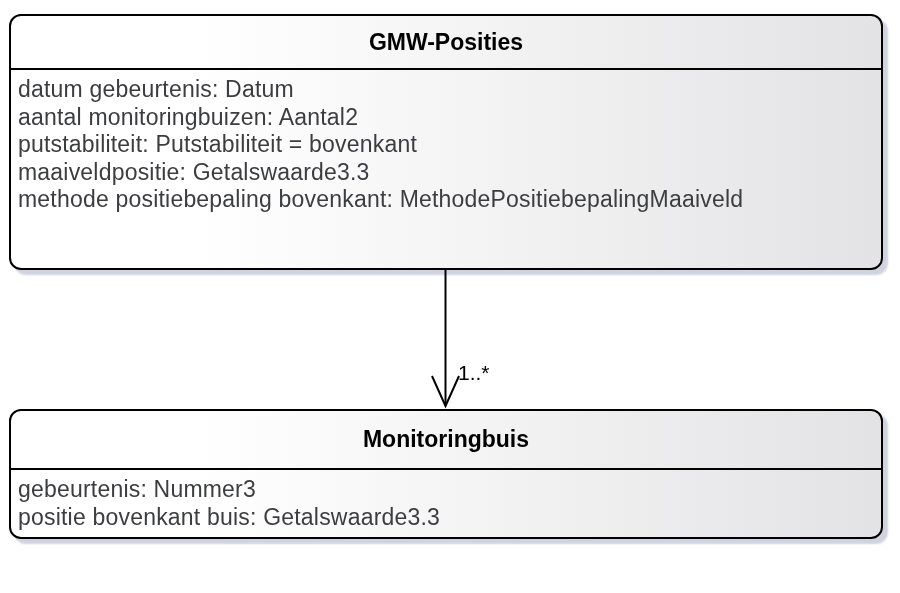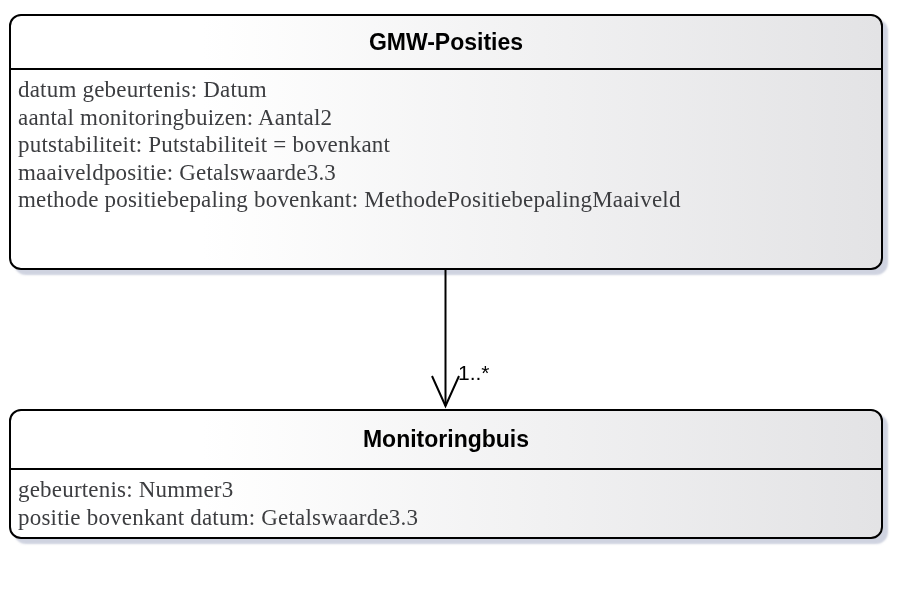--- a/index.html
+++ b/index.html
@@ -34,21 +34,20 @@
     justify-content: center;
     border-bottom: 2px solid #000000;
     font-weight: bold;
     font-size: 23px;
     color: #000000;
   }
   .gmw .uml-header { height: 52px; }
   .mon .uml-header { height: 57px; }
   .uml-body {
     padding: 6px 16px 0 7px;
-    font-family: Liberation Serif, serif;
   }
   .uml-attr {
     font-size: 23px;
     line-height: 27.5px;
     letter-spacing: 0.2px;
     color: #3c3d40;
     white-space: nowrap;
   }
   .assoc-svg {
     position: absolute;
@@ -84,17 +83,17 @@
   <svg class="assoc-svg" width="900" height="593" viewBox="0 0 900 593">
     <line x1="445.5" y1="270" x2="445.5" y2="406" stroke="#000000" stroke-width="2"></line>
     <polyline points="432,376 445.5,406 459,376" fill="none" stroke="#000000" stroke-width="2"></polyline>
   </svg>
   <div class="mult-label">1..*</div>
 
   <div class="uml-class mon">
     <div class="uml-header">Monitoringbuis</div>
     <div class="uml-body">
       <div class="uml-attr">gebeurtenis: Nummer3</div>
-      <div class="uml-attr">positie bovenkant datum: Getalswaarde3.3</div>
+      <div class="uml-attr">positie bovenkant buis: Getalswaarde3.3</div>
     </div>
   </div>
 
 </div>
 
 </body></html>

